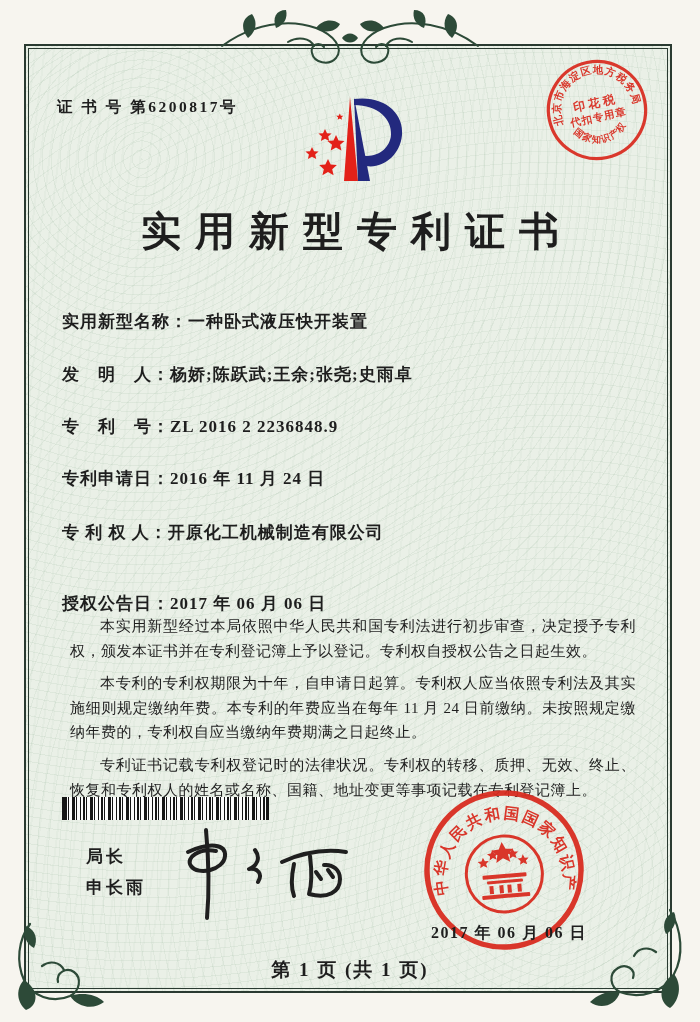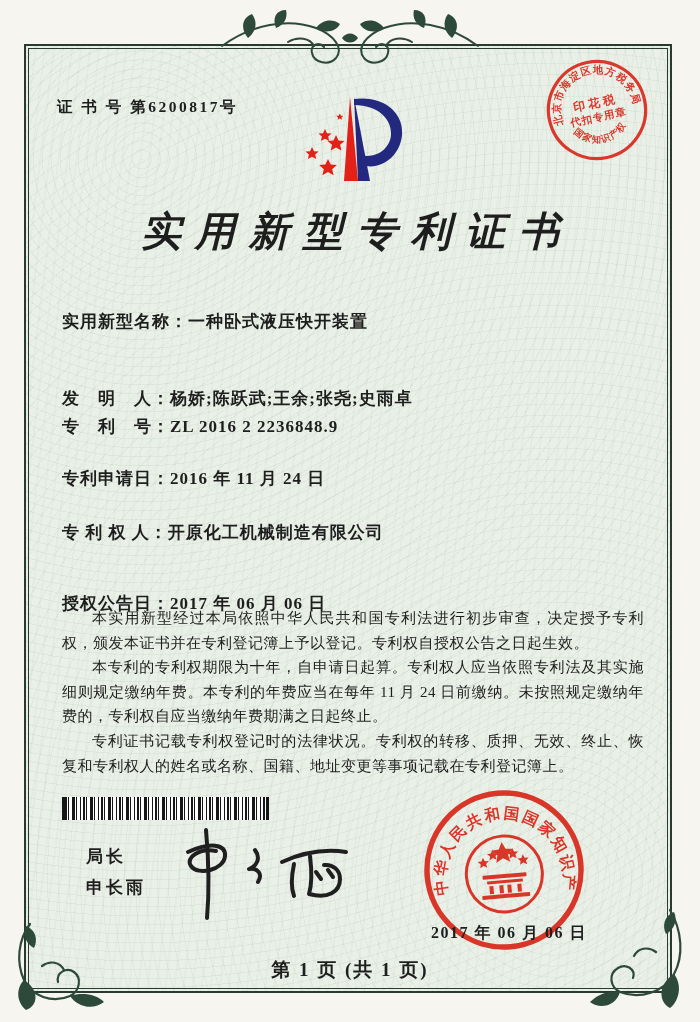--- a/index.html
+++ b/index.html
@@ -18,25 +18,25 @@
     background-image:
       repeating-radial-gradient(circle at 18% 12%, rgba(146,178,150,.14) 0 1px, transparent 1px 9px),
       repeating-radial-gradient(circle at 82% 88%, rgba(146,178,150,.12) 0 1px, transparent 1px 11px),
       repeating-linear-gradient(97deg, rgba(150,182,156,.07) 0 2px, transparent 2px 9px);
     box-sizing:border-box;
   }
   .frame::after{content:"";position:absolute;inset:2px;border:1px solid #2a3a31;pointer-events:none;}
   .abs{position:absolute;}
   .cert-no{left:57px;top:97px;font-size:15.5px;font-weight:600;letter-spacing:2.5px;}
   .title{left:0;right:0;top:204px;text-align:center;font-size:40px;font-weight:700;
-         letter-spacing:14px;padding-left:14px;font-style:italic;}
+         letter-spacing:14px;padding-left:14px;}
   .field-row{left:62px;font-size:17px;font-weight:600;letter-spacing:1px;white-space:nowrap;}
   .body-text{left:62px;top:606px;width:582px;font-size:15px;line-height:24.6px;
              text-align:justify;letter-spacing:.5px;}
-  .body-text p{margin:0;text-indent:2em;}
+  .body-text p{margin:8px;text-indent:2em;}
   .officer-title{left:86px;top:845px;font-size:17px;font-weight:700;letter-spacing:3px;
                  font-family:"Liberation Sans","DejaVu Sans",sans-serif;}
   .officer-name{left:86px;top:876px;font-size:17px;font-weight:700;letter-spacing:3px;
                 font-family:"Liberation Sans","DejaVu Sans",sans-serif;text-align:right;}
   .seal-date{left:431px;top:923px;font-size:16px;font-weight:600;letter-spacing:1.5px;z-index:6;}
   .footer-page{left:0;right:0;top:957px;text-align:center;font-size:19px;font-weight:600;letter-spacing:2px;}
   .barcode{
     left:62px;top:797px;width:201px;height:23px;
     background:repeating-linear-gradient(90deg,
       #161616 0 2px,#fdfdfd 2px 3px,#161616 3px 4px,#fdfdfd 4px 7px,
@@ -130,21 +130,21 @@
     </text>
     <text x="50" y="47" text-anchor="middle" font-size="11" font-weight="bold" fill="#d92b1f" letter-spacing="3">印花税</text>
     <text x="50" y="60" text-anchor="middle" font-size="9.6" font-weight="bold" fill="#d92b1f" letter-spacing="1">代扣专用章</text>
   </svg>
 
   <div class="abs title">实用新型专利证书</div>
 
   <div class="abs field-row" style="top:310px;">
     <span>实用新型名称：</span><span>一种卧式液压快开装置</span>
   </div>
-  <div class="abs field-row" style="top:363px;margin-top:24px;">
+  <div class="abs field-row" style="top:363px;">
     <span>发　明　人：</span><span>杨娇;陈跃武;王余;张尧;史雨卓</span>
   </div>
   <div class="abs field-row" style="top:415px;">
     <span>专　利　号：</span><span>ZL 2016 2 2236848.9</span>
   </div>
   <div class="abs field-row" style="top:467px;text-align:right;">
     <span>专利申请日：</span><span>2016 年 11 月 24 日</span>
   </div>
   <div class="abs field-row" style="top:521px;">
     <span>专 利 权 人：</span><span>开原化工机械制造有限公司</span>

